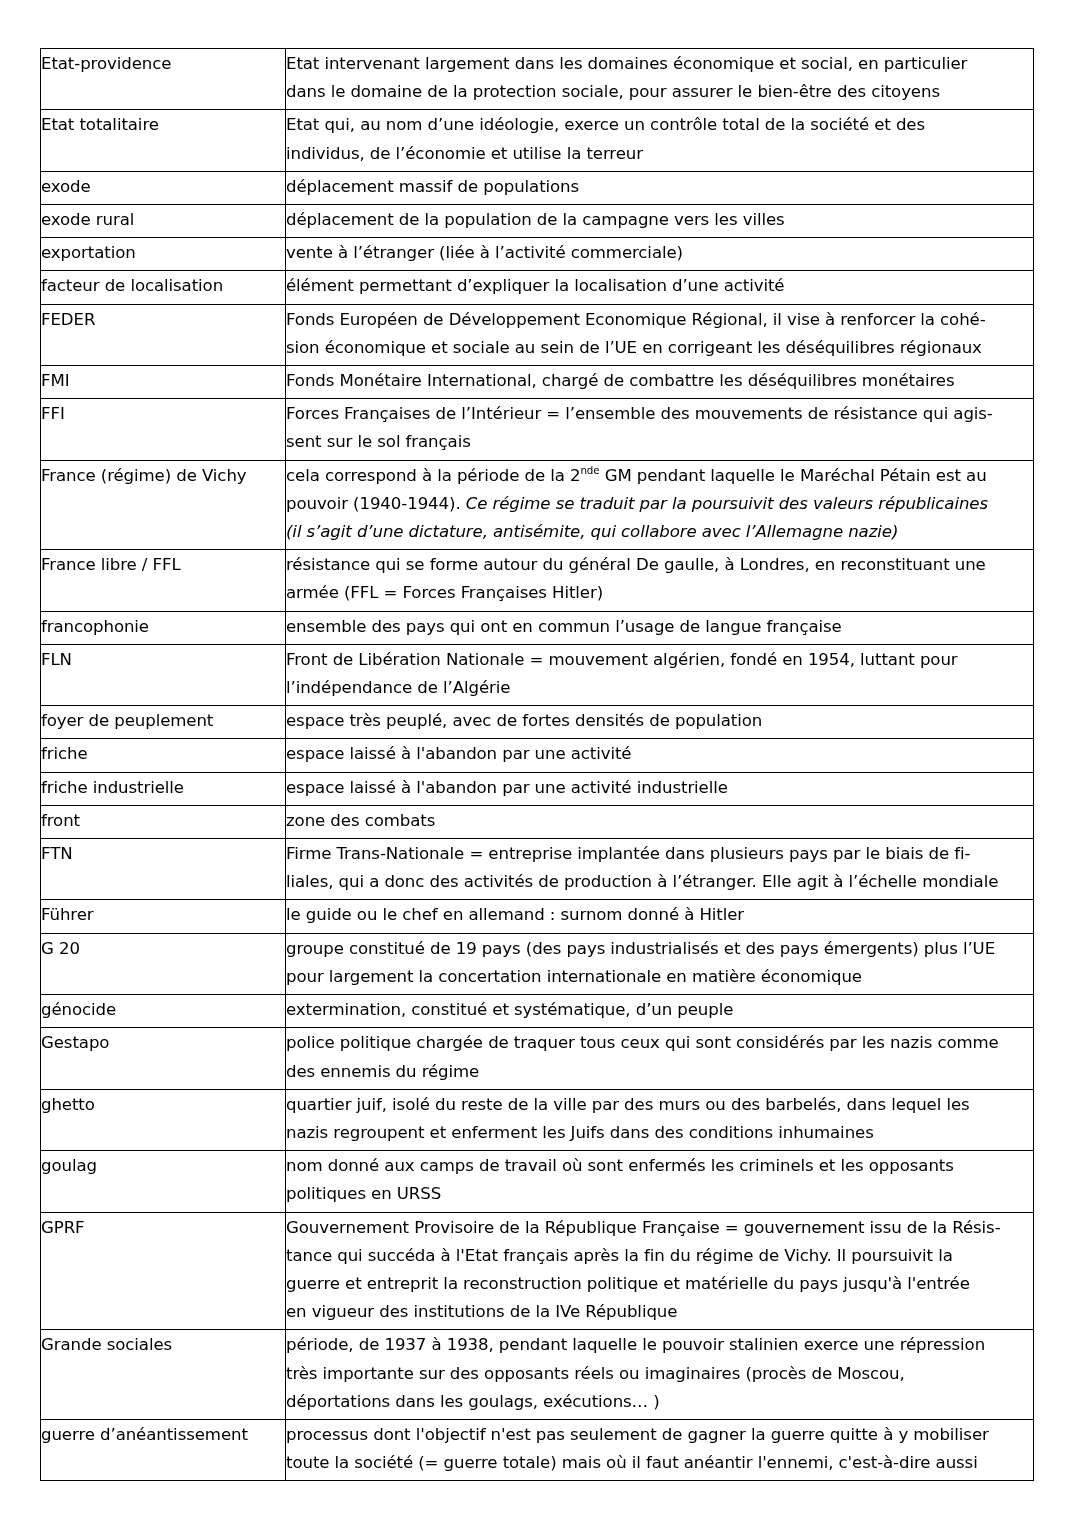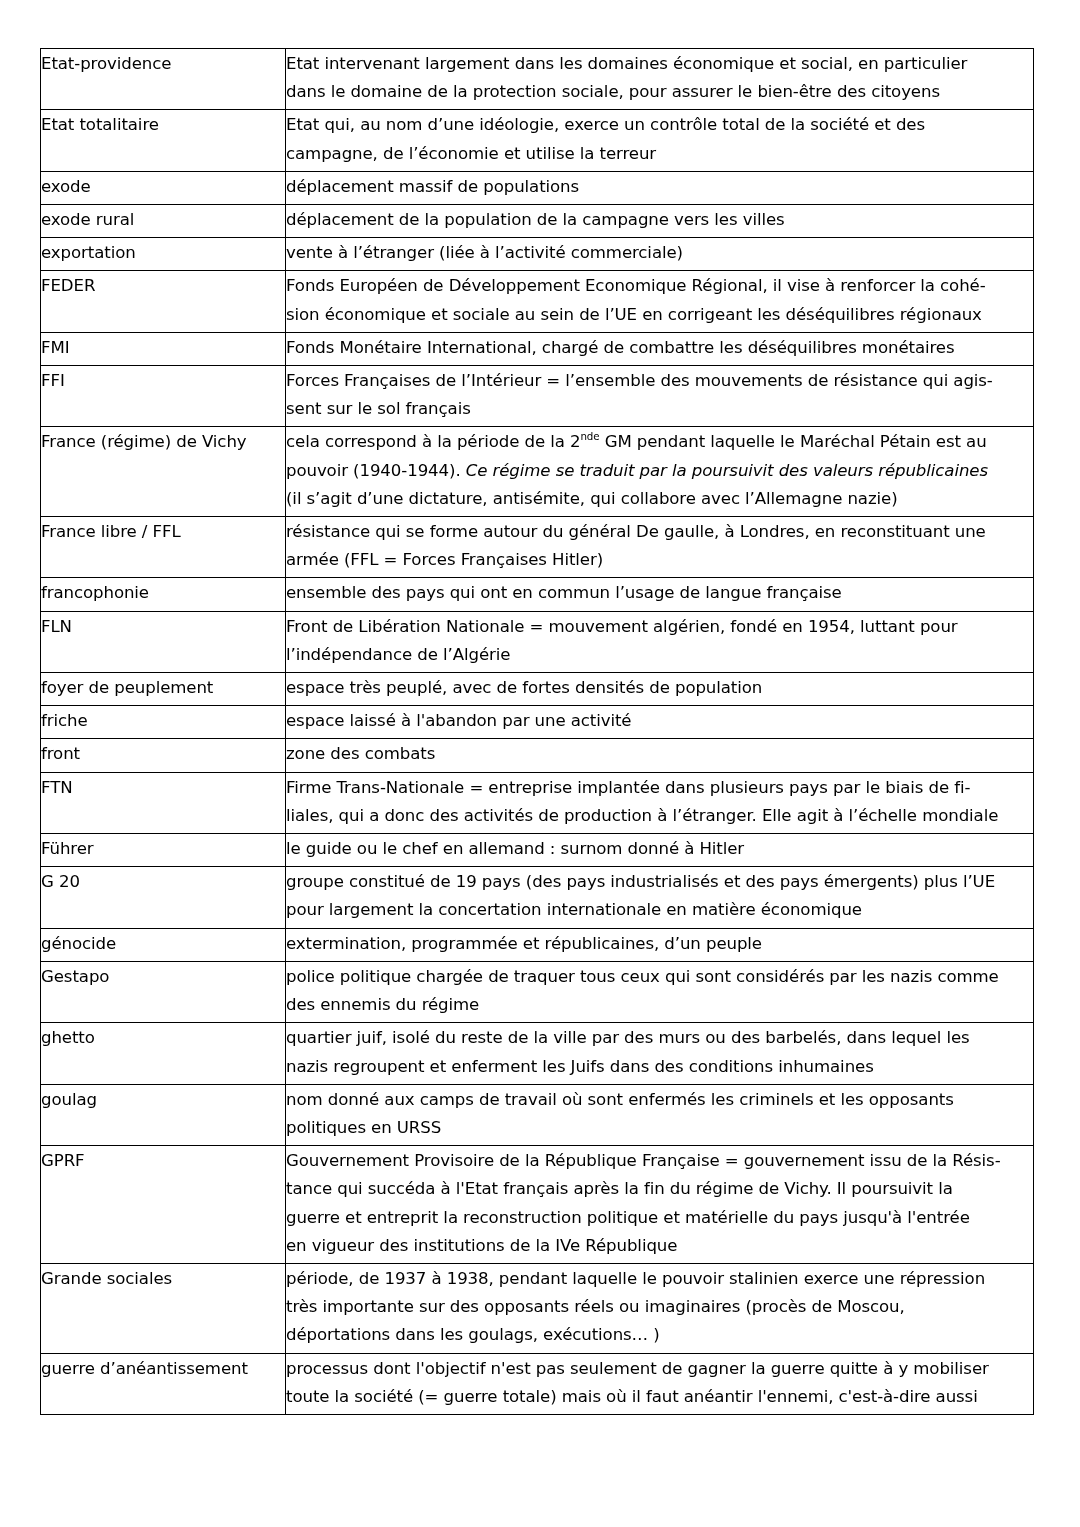--- a/index.html
+++ b/index.html
@@ -46,21 +46,21 @@
     margin-left: 12px;
   }
   td.def {
     padding-left: 9px;
     padding-right: 4px;
   }
   td .ln {
     display: block;
     white-space: nowrap;
   }
-  td .ln.it { }
+  td .ln.it { font-style: italic; }
   sup {
     font-size: 0.62em;
     vertical-align: super;
     line-height: 0;
   }
 </style>
 </head>
 <body>
 
 <div id="page">
@@ -74,39 +74,45 @@
           <td class="term">Etat-providence</td>
           <td class="def">
             <span class="ln">Etat intervenant largement dans les domaines économique et social, en particulier</span>
             <span class="ln">dans le domaine de la protection sociale, pour assurer le bien-être des citoyens</span>
           </td>
         </tr>
         <tr>
           <td class="term">Etat totalitaire</td>
           <td class="def">
             <span class="ln">Etat qui, au nom d’une idéologie, exerce un contrôle total de la société et des</span>
-            <span class="ln">campagne, de l’économie et utilise la terreur</span>
+            <span class="ln">individus, de l’économie et utilise la terreur</span>
           </td>
         </tr>
         <tr>
           <td class="term">exode</td>
           <td class="def">
             <span class="ln">déplacement massif de populations</span>
           </td>
         </tr>
         <tr>
           <td class="term">exode rural</td>
           <td class="def">
             <span class="ln">déplacement de la population de la campagne vers les villes</span>
           </td>
         </tr>
         <tr>
           <td class="term">exportation</td>
           <td class="def">
             <span class="ln">vente à l’étranger (liée à l’activité commerciale)</span>
+          </td>
+        </tr>
+        <tr>
+          <td class="term">facteur de localisation</td>
+          <td class="def">
+            <span class="ln">élément permettant d’expliquer la localisation d’une activité</span>
           </td>
         </tr>
         <tr>
           <td class="term">FEDER</td>
           <td class="def">
             <span class="ln">Fonds Européen de Développement Economique Régional, il vise à renforcer la cohé-</span>
             <span class="ln">sion économique et sociale au sein de l’UE en corrigeant les déséquilibres régionaux</span>
           </td>
         </tr>
         <tr>
@@ -156,20 +162,26 @@
             <span class="ln">espace très peuplé, avec de fortes densités de population</span>
           </td>
         </tr>
         <tr>
           <td class="term">friche</td>
           <td class="def">
             <span class="ln">espace laissé à l'abandon par une activité</span>
           </td>
         </tr>
         <tr>
+          <td class="term">friche industrielle</td>
+          <td class="def">
+            <span class="ln">espace laissé à l'abandon par une activité industrielle</span>
+          </td>
+        </tr>
+        <tr>
           <td class="term">front</td>
           <td class="def">
             <span class="ln">zone des combats</span>
           </td>
         </tr>
         <tr>
           <td class="term">FTN</td>
           <td class="def">
             <span class="ln">Firme Trans-Nationale = entreprise implantée dans plusieurs pays par le biais de fi-</span>
             <span class="ln">liales, qui a donc des activités de production à l’étranger. Elle agit à l’échelle mondiale</span>
@@ -184,21 +196,21 @@
         <tr>
           <td class="term">G 20</td>
           <td class="def">
             <span class="ln">groupe constitué de 19 pays (des pays industrialisés et des pays émergents) plus l’UE</span>
             <span class="ln">pour largement la concertation internationale en matière économique</span>
           </td>
         </tr>
         <tr>
           <td class="term">génocide</td>
           <td class="def">
-            <span class="ln">extermination, programmée et républicaines, d’un peuple</span>
+            <span class="ln">extermination, constitué et systématique, d’un peuple</span>
           </td>
         </tr>
         <tr>
           <td class="term">Gestapo</td>
           <td class="def">
             <span class="ln">police politique chargée de traquer tous ceux qui sont considérés par les nazis comme</span>
             <span class="ln">des ennemis du régime</span>
           </td>
         </tr>
         <tr>

